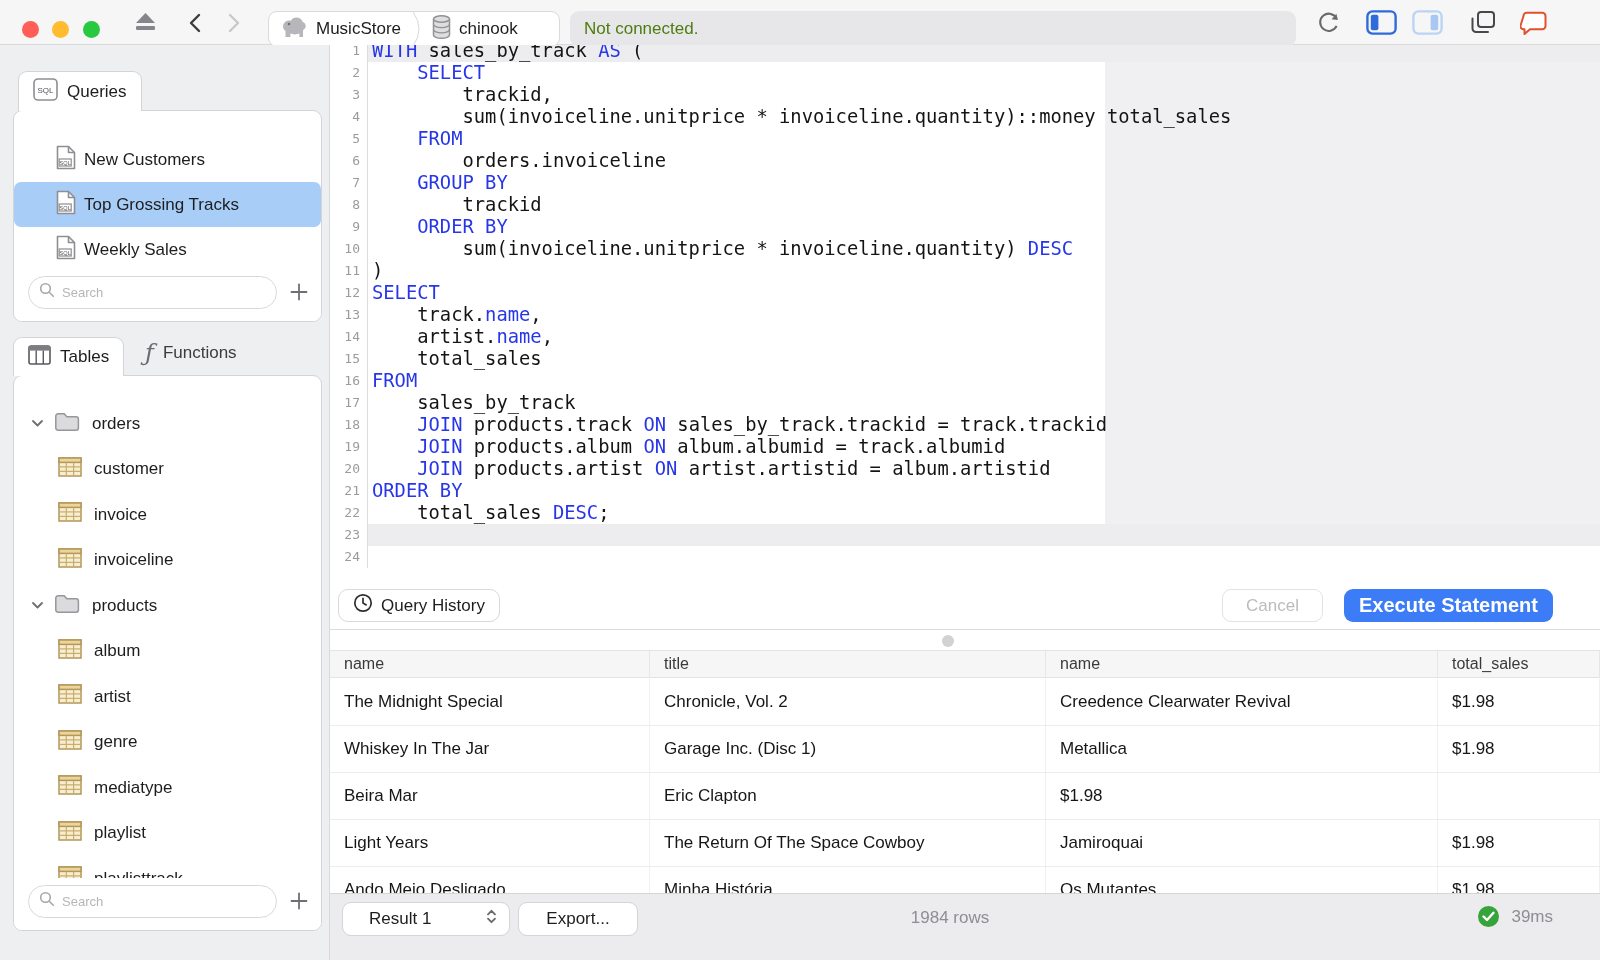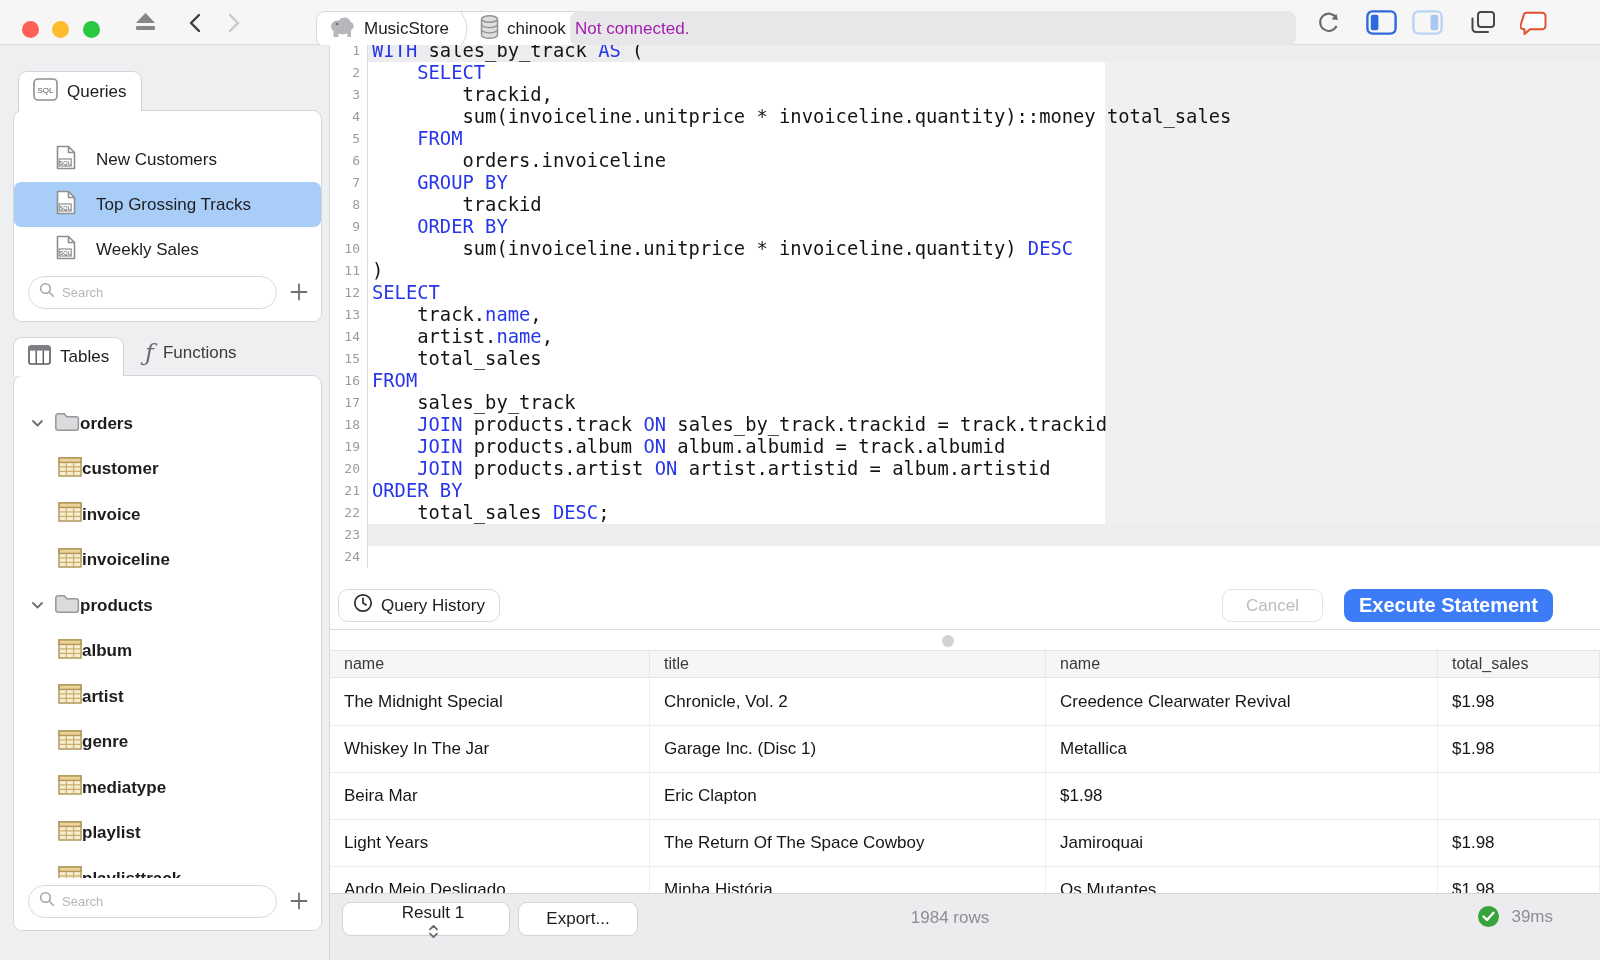--- a/index.html
+++ b/index.html
@@ -6,51 +6,51 @@
   html,body { width:1600px; height:960px; overflow:hidden; background:#fff;
               font-family:"Liberation Sans", sans-serif; }
   .window { position:relative; width:1600px; height:960px; background:#fff; }
 
   
   .titlebar { position:absolute; left:0; top:0; width:1600px; height:45px;
               background:#f6f6f7; border-bottom:1px solid #d9d9dc; }
   .tl { position:absolute; top:21px; width:17px; height:17px; border-radius:50%; }
   .tb-icon { position:absolute; display:flex; align-items:center; justify-content:center; }
   .crumb { position:absolute; left:268px; top:11px; width:292px; height:36px; background:#fff;
-           border:1px solid #dadade; border-radius:9px; display:flex; align-items:center;margin-left:48px; }
+           border:1px solid #dadade; border-radius:9px; display:flex; align-items:center; }
   .crumb .seg { display:flex; align-items:center; gap:7px; padding:0 10px; height:100%; font-size:17px; color:#1d1d1f; }
   .statusfield { position:absolute; left:570px; top:11px; width:726px; height:36px; background:#e7e7e9;
-                 border-radius:9px; display:flex; align-items:center; padding-left:5px;
-                 font-size:17px; color:#a21caf; }
+                 border-radius:9px; display:flex; align-items:center; padding-left:14px;
+                 font-size:17px; color:#4d7c0f; }
 
   
   .sidebar { position:absolute; left:0; top:45px; width:330px; height:915px; background:#eeeff1;
              border-right:1px solid #d9d9dc; }
   .tab { position:absolute; background:#fff; border:1px solid #d4d4d8; border-bottom:none;
          border-radius:9px 9px 0 0; display:flex; align-items:center; gap:9px; padding:0 14px;
          font-size:17px; color:#1d1d1f; z-index:2; }
   .tab-ghost { position:absolute; display:flex; align-items:center; gap:9px; padding:0 10px;
                font-size:17px; color:#3c3c3e; }
   .card { position:absolute; left:13px; width:309px; background:#fff; border:1px solid #d4d4d8;
           border-radius:9px; overflow:hidden; }
-  .qitem { height:45px; display:flex; align-items:center; gap:20px; padding-left:42px; font-size:17px; color:#1d1d1f; }
+  .qitem { height:45px; display:flex; align-items:center; gap:8px; padding-left:42px; font-size:17px; color:#1d1d1f; }
   .qitem.sel { background:#a8cef8; border-radius:7px; }
   .searchrow { position:absolute; left:0; right:0; bottom:0; height:52px; background:#fff;
                display:flex; align-items:center; padding:0 10px 6px 14px; gap:10px; }
   .searchbox { flex:1; height:33px; border:1px solid #d8d8db; border-radius:17px; background:#fff;
                display:flex; align-items:center; padding:0 10px; gap:7px; }
   .searchbox input { border:none; outline:none; flex:1; font-size:13px; color:#737373;
                      font-family:"Liberation Sans",sans-serif; background:transparent; }
   .searchbox input::placeholder { color:#b6b6ba; }
   .plusbtn { width:24px; height:24px; display:flex; align-items:center; justify-content:center; cursor:pointer; }
   .trow { height:45.5px; display:flex; align-items:center; font-size:17px; color:#1d1d1f; }
   .trow .chev { width:14px; margin-left:17px; display:flex; }
   .trow.folder .icon { margin-left:9px; }
   .trow.table .icon { margin-left:44px; }
-  .trow .lbl { margin-left:0;font-weight:bold; }
+  .trow .lbl { margin-left:12px; }
 
   
   .main { position:absolute; left:330px; top:45px; width:1270px; height:915px; background:#fff; }
 
   .grayzone  { position:absolute; left:775px; top:0; right:0; height:501px; background:#f0f0f2; }
   .line1shade{ position:absolute; left:38px; top:0; right:0; height:17px; background:#ededef; }
   .curline   { position:absolute; left:38px; top:479px; right:0; height:22px; background:#ededef; }
 
   .gutter { position:absolute; left:0; top:0; width:38px; height:523px; border-right:1px solid #dcdcde; }
   .gutternums { margin-top:-5px; }
@@ -511,21 +511,21 @@
         </div>
         <div class="rrow rgrid">
           <div class="cell">Ando Meio Desligado</div>
           <div class="cell">Minha História</div>
           <div class="cell">Os Mutantes</div>
           <div class="cell">$1.98</div>
         </div>
       </div>
 
     <div class="footer">
-      <div class="fbtn" style="left:12px; width:168px; justify-content:space-between; padding:0 12px 0 26px;flex-direction:column;">
+      <div class="fbtn" style="left:12px; width:168px; justify-content:space-between; padding:0 12px 0 26px;">
         <span>Result 1</span>
         <span>
           <svg width="11" height="17" viewBox="0 0 11 17">
               <polyline points="2,6.4 5.5,2.8 9,6.4" fill="none" stroke="#68686d" stroke-width="1.8" stroke-linecap="round" stroke-linejoin="round"></polyline>
               <polyline points="2,10.6 5.5,14.2 9,10.6" fill="none" stroke="#68686d" stroke-width="1.8" stroke-linecap="round" stroke-linejoin="round"></polyline>
             </svg>
         </span>
       </div>
       <div class="fbtn" style="left:188px; width:120px; justify-content:center;">
         <span>Export...</span>

